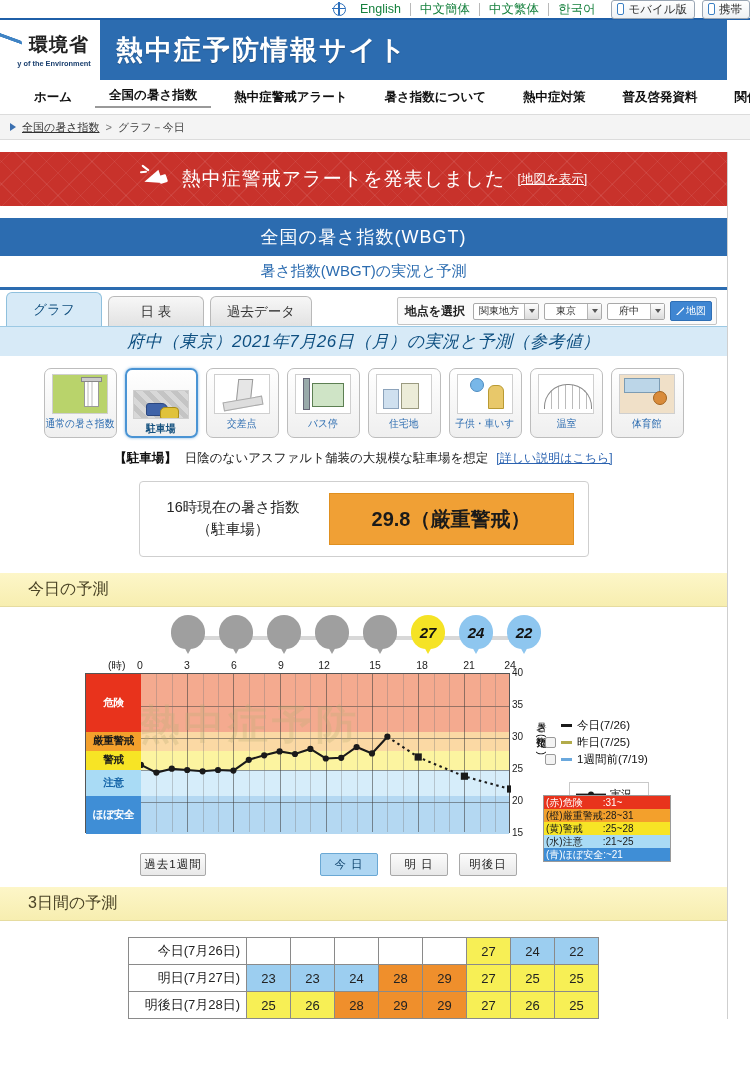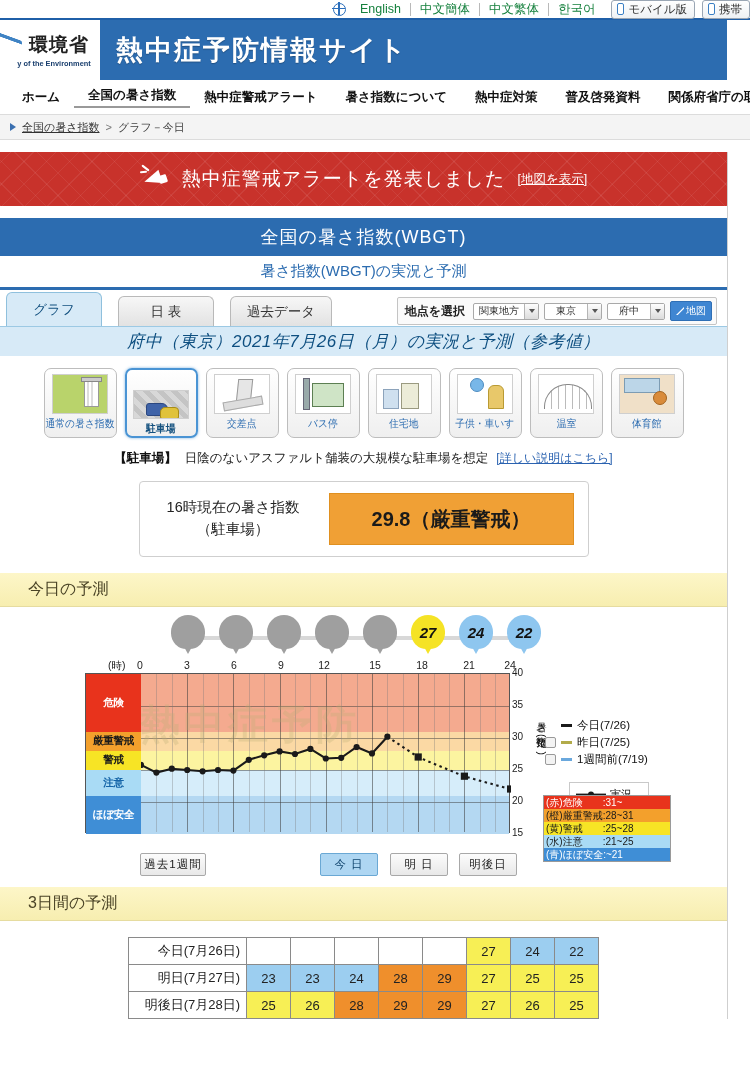--- a/index.html
+++ b/index.html
@@ -51,21 +51,21 @@
     border-left:4px solid #3f83c4;border-top:4px solid #3f83c4;
     transform:skewY(20deg); border-radius:2px;
   }
   .site-title {
     color:#fff; font-size:27px; font-weight:bold; letter-spacing:2px;
     display:flex;align-items:center; padding-left:16px; text-shadow:0 1px 1px rgba(0,0,0,.25);
   }
   .header-right-white{ position:absolute; right:0; top:0; width:23px; height:60px; background:#fff;}
 
   
-  .nav { height:34px; background:#fff; display:flex; align-items:center; padding-left:8px; gap:0; }
+  .nav { height:34px; background:#fff; display:flex; align-items:center; padding-left:20px; gap:9px; }
   .nav-item { font-size:12.5px; font-weight:bold; color:#111; padding:0 14px; white-space:nowrap; cursor:pointer; }
   .nav-item.active { text-decoration:none; border-bottom:2px solid #999; padding-bottom:2px; }
 
   
   .crumb {
     height:26px; background:#f4f4f4; border-top:1px solid #dcdcdc; border-bottom:1px solid #dcdcdc;
     display:flex; align-items:center; padding-left:10px; gap:6px; font-size:11px; color:#444;
   }
   .crumb .arrow{ width:0;height:0;border-left:6px solid #3a6fb0;border-top:4px solid transparent;border-bottom:4px solid transparent; }
   .crumb a { color:#333; text-decoration:underline; }
@@ -101,21 +101,21 @@
   .sub-band {
     height:34px; background:#fff; border-bottom:3px solid #2c6cb0;
     display:flex; align-items:center; justify-content:center;
     color:#2c6cb0; font-size:15px;
   }
 
   
   .frame { border-right:1px solid #cfcfcf; width:728px; }
 
   
-  .tabs-row { display:flex; align-items:flex-end; height:36px; padding-left:6px; gap:16px; position:relative; }
+  .tabs-row { display:flex; align-items:flex-end; height:36px; padding-left:6px; gap:6px; position:relative; }
   .tab {
     height:30px; min-width:96px; padding:0 16px;
     display:flex;align-items:center;justify-content:center;
     border:1px solid #b9b9b9; border-bottom:none; border-radius:6px 6px 0 0;
     font-size:13.5px; color:#333; background:linear-gradient(#f7f7f7,#e2e2e2); cursor:pointer;
   }
   .tab.active { background:#d7eaf7; color:#12507f; height:34px; border-color:#8fc0dd; font-weight:normal;}
   .selector {
     margin-left:auto; margin-right:10px; margin-bottom:1px;
     display:flex; align-items:center; gap:5px;

